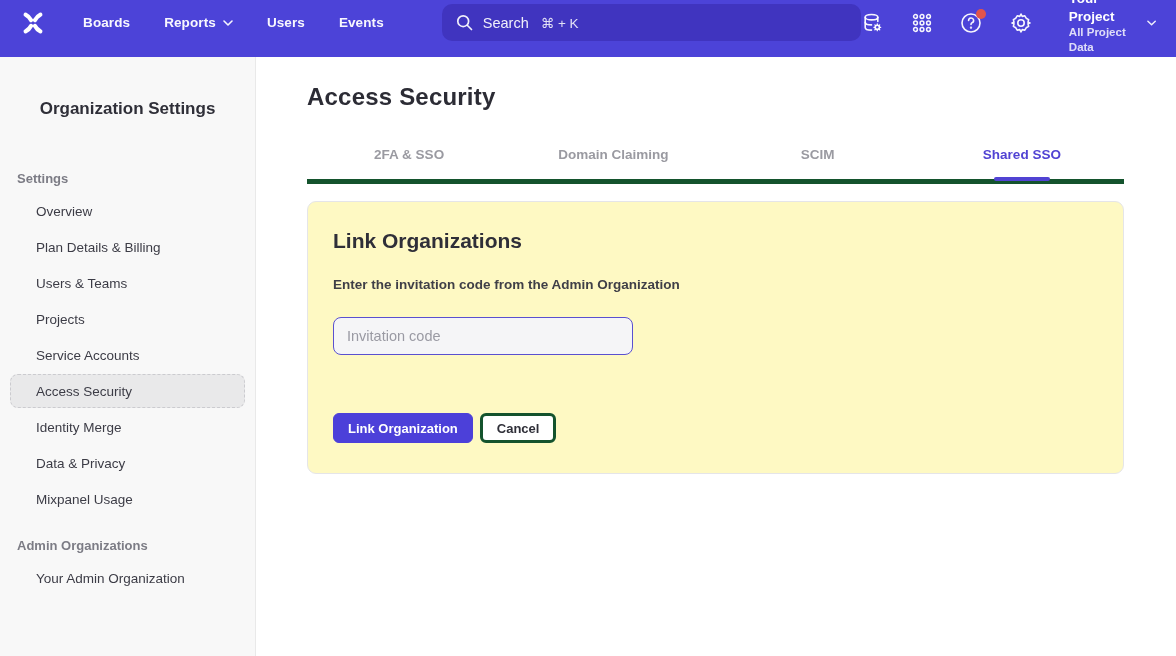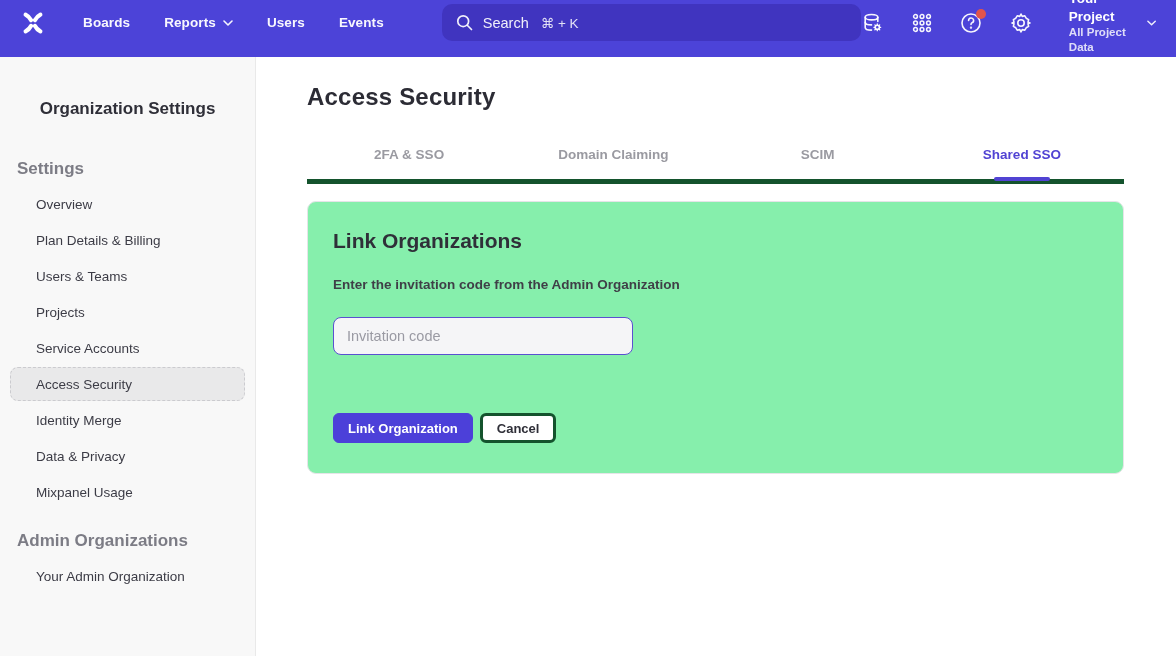--- a/index.html
+++ b/index.html
@@ -67,25 +67,25 @@
     min-width: 256px;
     background: #f8f8f8;
     border-right: 1px solid #e9e9e9;
     padding-top: 42px;
   }
   .sidebar-title {
     text-align: center;
     font-size: 17px;
     font-weight: 700;
     color: #2f2f38;
-    margin-bottom: 40px;
+    margin-bottom: 52px;
   }
   .section-label {
     color: #7c7c85;
-    font-size: 17px;
+    font-size: 13px;
     font-weight: 600;
     padding: 0 0 0 17px;
     margin-bottom: 8px;
   }
   .side-item {
     height: 34px;
     margin: 2px 10px;
     display: flex;
     align-items: center;
     padding-left: 25px;
@@ -130,21 +130,21 @@
     width: 56px;
     height: 4px;
     border-radius: 3px;
     background: #5143d3;
   }
 
   .card {
     margin-top: 17px;
     border: 1px solid #e5e5e8;
     border-radius: 9px;
-    background: #86efac;
+    background: #fef9c3;
     padding: 27px 25px 30px 25px;
   }
   .card-title { font-size: 21px; font-weight: 700; color: #2f2f38; margin-bottom: 24px; }
   .field-label { font-size: 13.5px; color: #3f3f47; margin-bottom: 25px; font-weight: bold; }
   .invite-input {
     width: 300px;
     height: 38px;
     background: #f5f5f7;
     border: 1px solid #5a50d0;
     border-radius: 8px;

